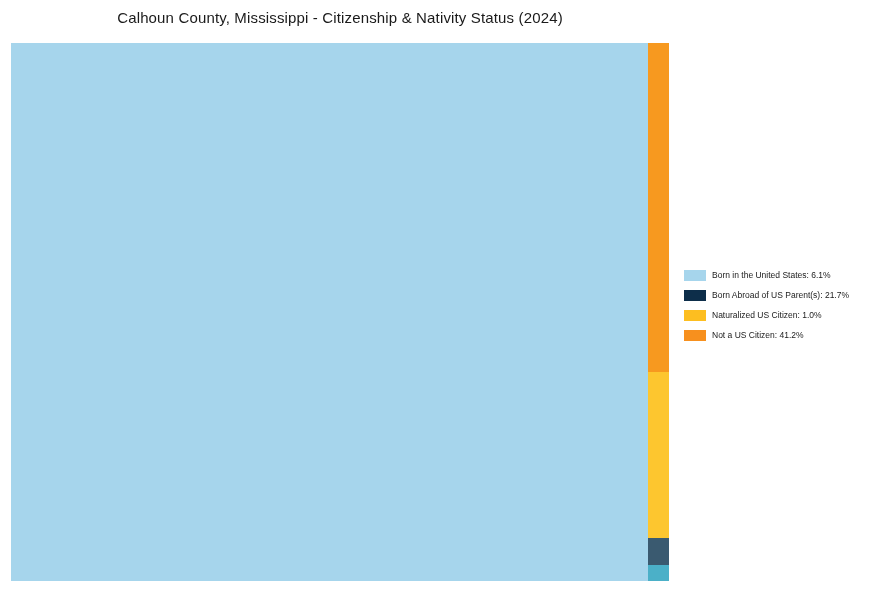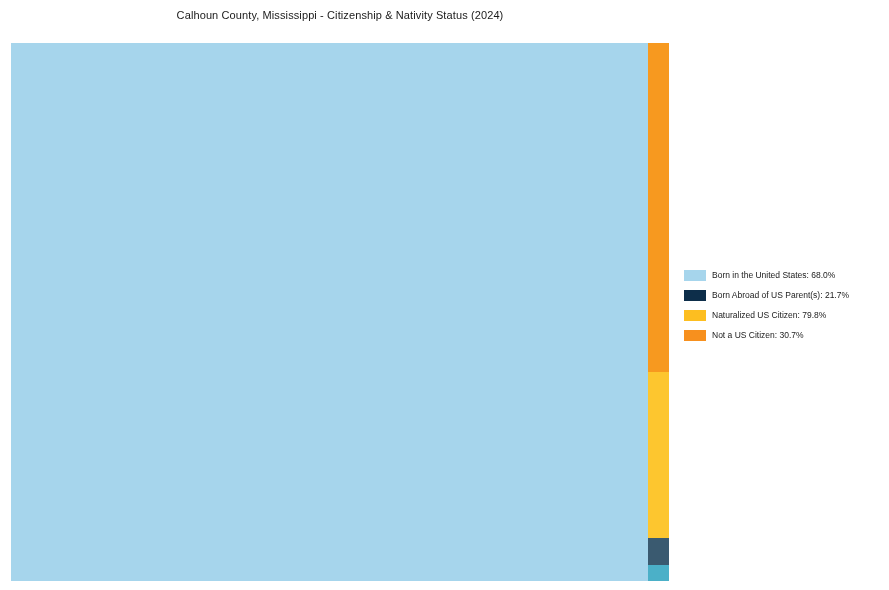--- a/index.html
+++ b/index.html
@@ -23,21 +23,21 @@
     width: 889px;
     height: 590px;
   }
 
   #chart-title {
     position: absolute;
     left: 0;
     top: 9px;
     width: 680px;
     text-align: center;
-    font-size: 11px;
+    font-size: 15px;
     color: #1a1a1a;
     letter-spacing: 0.01em;
     white-space: nowrap;
   }
 
   
   #treemap {
     position: absolute;
     left: 11px;
     top: 43px;
@@ -89,29 +89,29 @@
       <div class="tm-tile" title="Born in the United States: 96.8%" style="left: 0%; top: 0%; width: 96.8%; height: 100%; background: rgb(166, 213, 236);"></div>
       <div class="tm-tile" title="Not a US Citizen: 2.0%" style="left: 96.8%; top: 0%; width: 3.2%; height: 61.2%; background: rgb(247, 153, 31);"></div>
       <div class="tm-tile" title="Naturalized US Citizen: 1.0%" style="left: 96.8%; top: 61.2%; width: 3.2%; height: 30.8%; background: rgb(253, 198, 47);"></div>
       <div class="tm-tile" title="Born Abroad of US Parent(s): 0.2%" style="left: 96.8%; top: 92%; width: 3.2%; height: 5%; background: rgb(58, 90, 112);"></div>
       <div class="tm-tile" title="Born in Puerto Rico / Islands: 0.0%" style="left: 96.8%; top: 97%; width: 3.2%; height: 3%; background: rgb(75, 176, 200);"></div>
     </div>
 
   <div id="legend">
       <div class="legend-row">
         <span class="legend-swatch" style="background: rgb(166, 213, 236);"></span>
-        <span class="legend-label">Born in the United States: 68.0%</span>
+        <span class="legend-label">Born in the United States: 6.1%</span>
       </div>
       <div class="legend-row">
         <span class="legend-swatch" style="background: rgb(13, 46, 74);"></span>
         <span class="legend-label">Born Abroad of US Parent(s): 21.7%</span>
       </div>
       <div class="legend-row">
         <span class="legend-swatch" style="background: rgb(253, 190, 32);"></span>
-        <span class="legend-label">Naturalized US Citizen: 79.8%</span>
+        <span class="legend-label">Naturalized US Citizen: 1.0%</span>
       </div>
       <div class="legend-row">
         <span class="legend-swatch" style="background: rgb(247, 144, 30);"></span>
-        <span class="legend-label">Not a US Citizen: 30.7%</span>
+        <span class="legend-label">Not a US Citizen: 41.2%</span>
       </div>
     </div>
 
 </div>
 
 </body></html>

